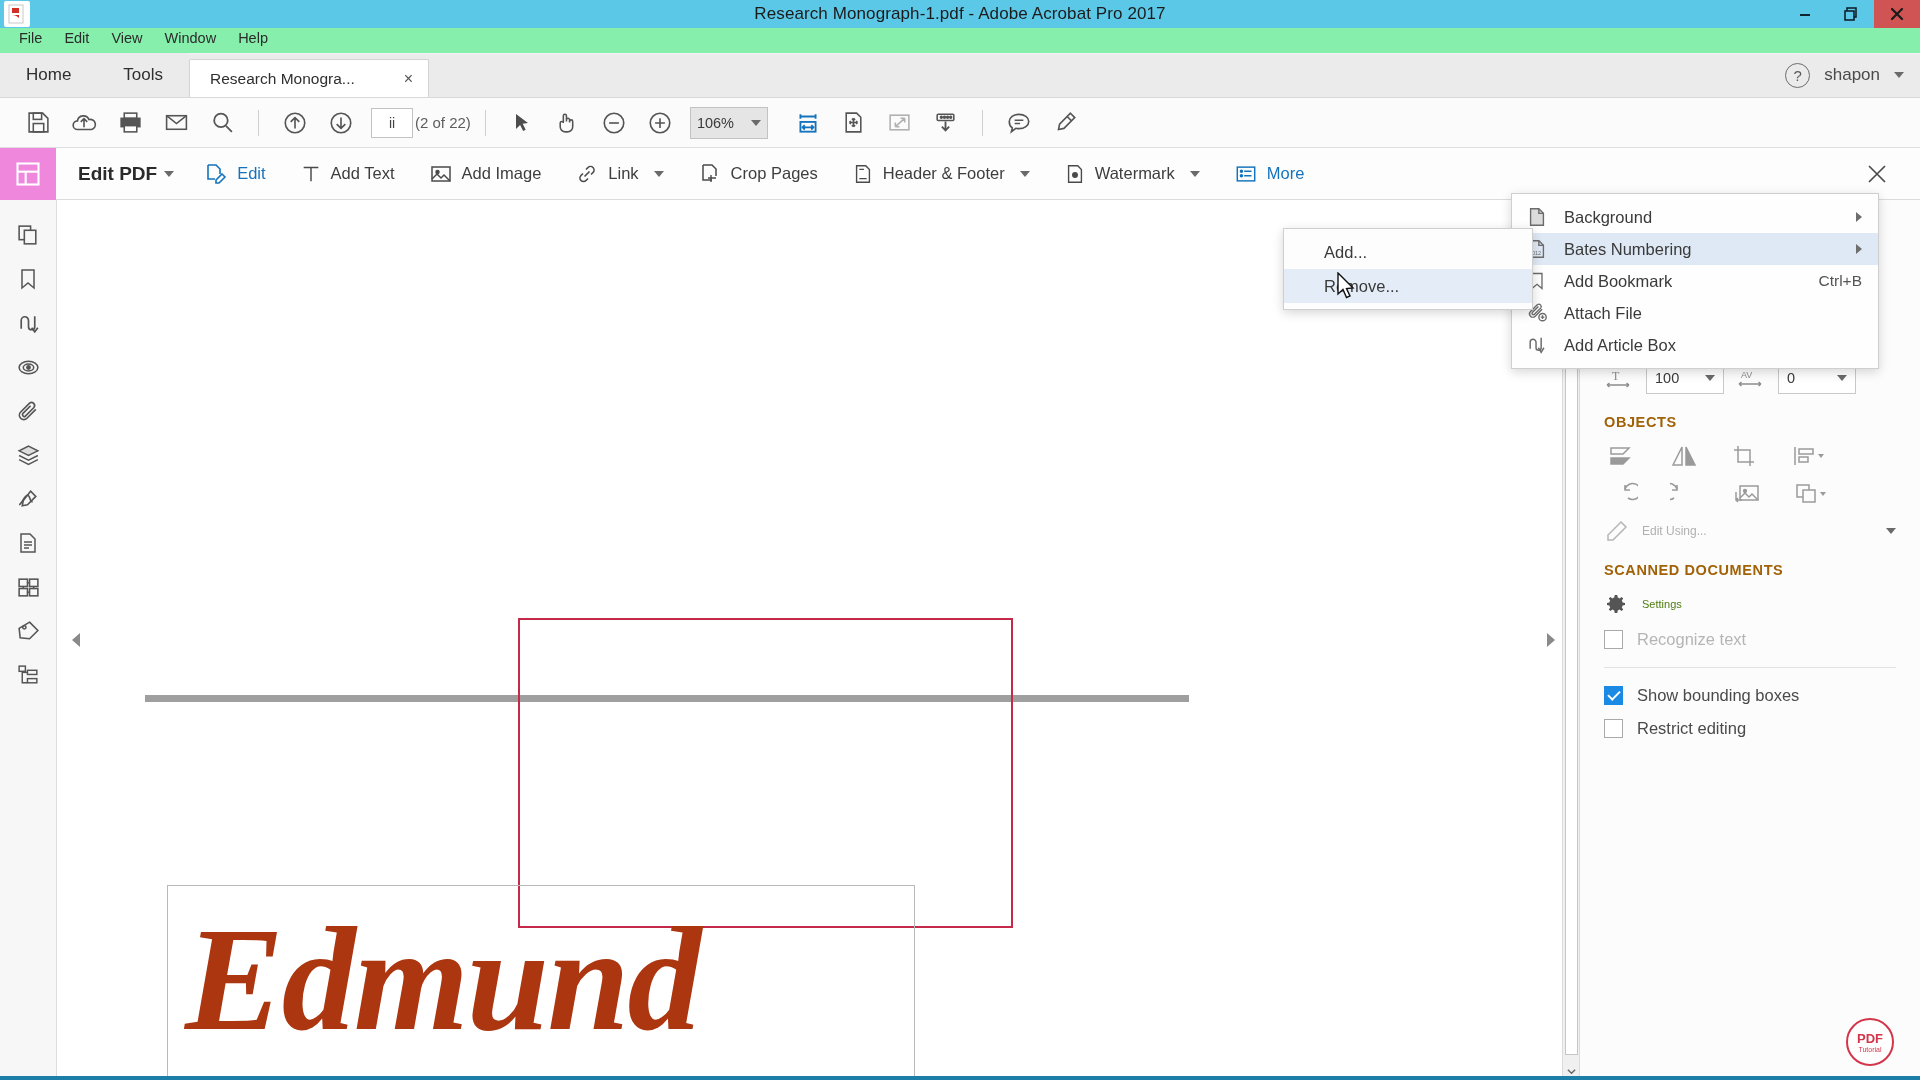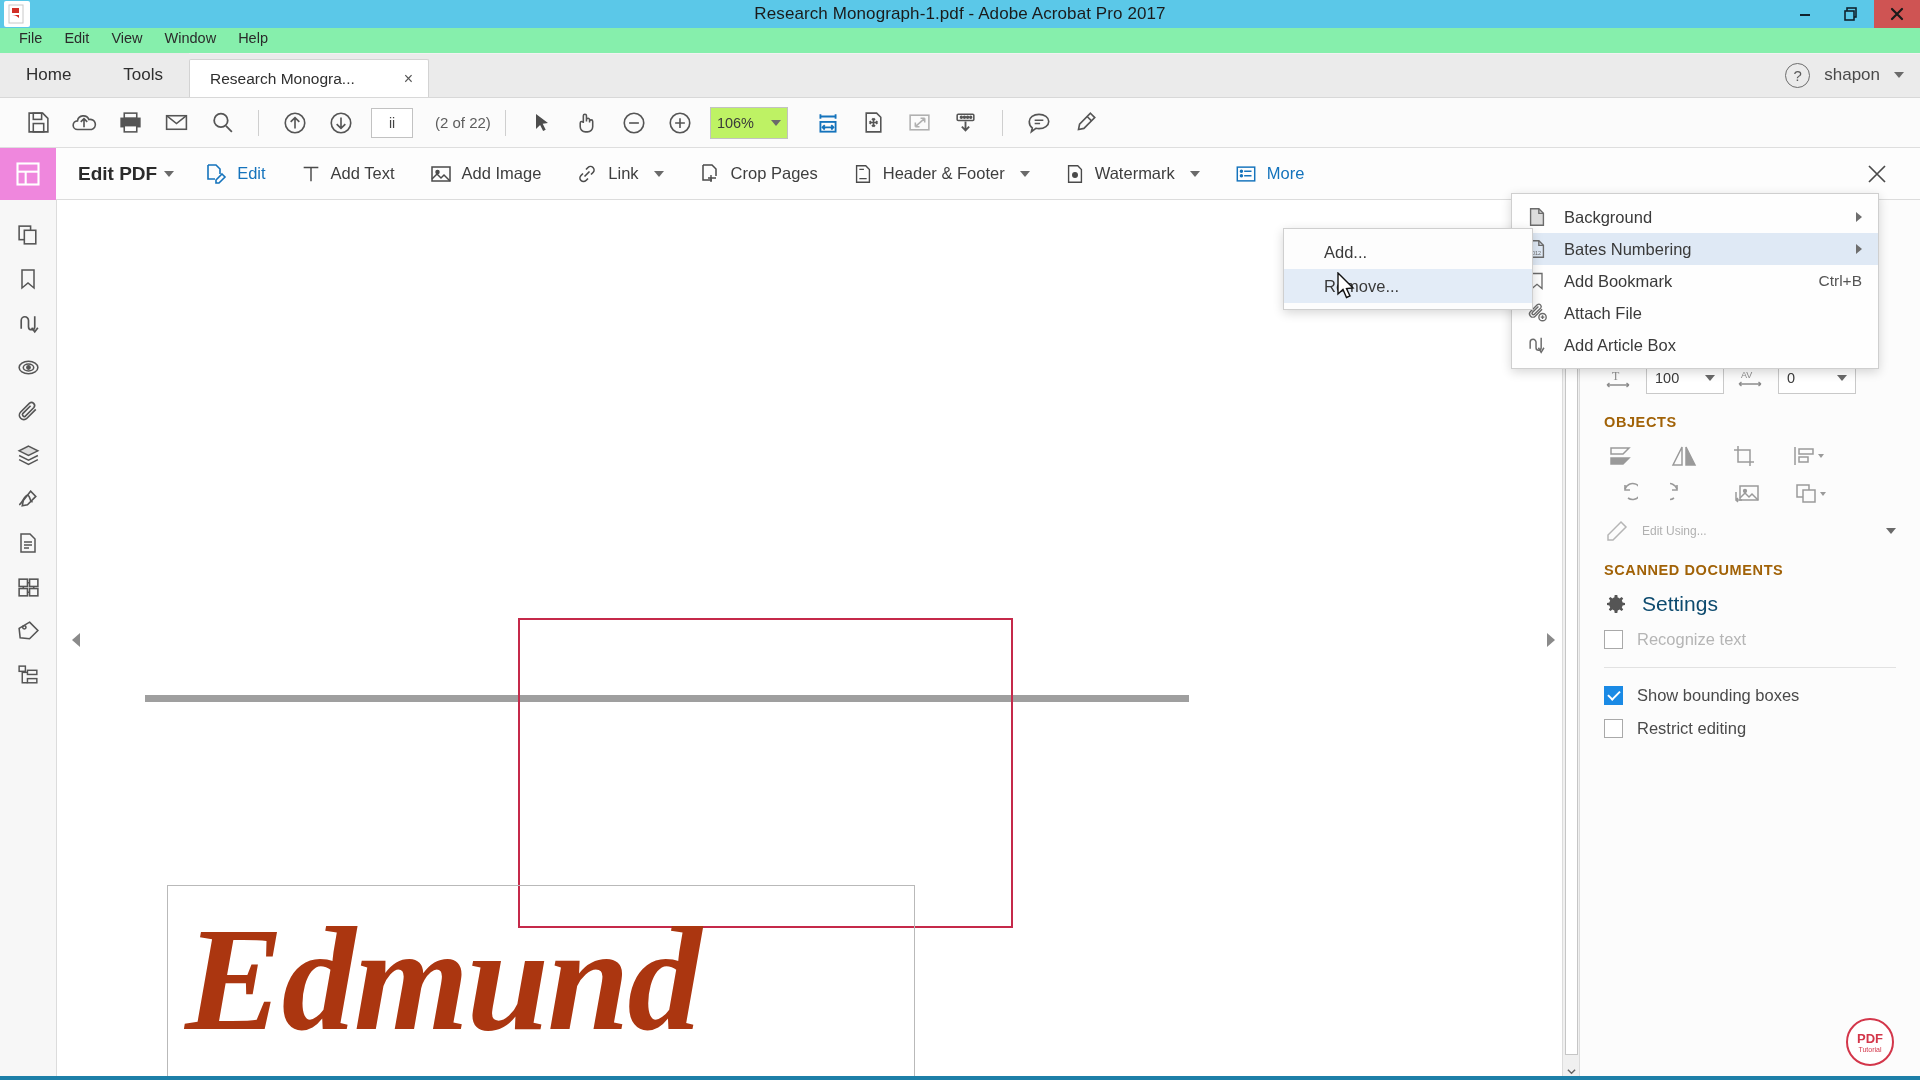--- a/index.html
+++ b/index.html
@@ -84,23 +84,23 @@
   .tb-btn {
     width: 44px; height: 40px; display: flex; align-items: center; justify-content: center;
     cursor: pointer; border-radius: 2px;
   }
   .tb-sep { width: 1px; height: 26px; background: #cfcfcf; margin: 0 12px; }
   .page-field {
     width: 42px; height: 30px; border: 1px solid #c2c2c2; background: #fff;
     display: flex; align-items: center; justify-content: center; font-size: 14px; color: #444;
     margin-left: 6px;
   }
-  .page-count { font-size: 15px; color: #5d5d5d; margin-left: 20px; white-space: nowrap; }
+  .page-count { font-size: 15px; color: #5d5d5d; margin-left: 0; white-space: nowrap; }
   .zoom-field {
-    width: 78px; height: 32px; border: 1px solid #c2c2c2; background: #bef264;
+    width: 78px; height: 32px; border: 1px solid #c2c2c2; background: #e5e5e5;
     display: flex; align-items: center; padding: 0 6px; margin-left: 6px; cursor: pointer;
   }
   .zoom-val { font-size: 14.5px; color: #3a3a3a; flex: 1; }
 
   
   .editbar {
     height: 52px; background: #fdfdfd; display: flex; align-items: center;
     flex: 0 0 52px; border-bottom: 1px solid #dcdcdc; position: relative;
   }
   .editbar-square {
@@ -216,21 +216,21 @@
   }
   .spin-val { flex: 1; font-size: 14.5px; color: #3b3b3b; }
   .obj-grid { display: flex; gap: 32px; margin-bottom: 14px; padding-left: 4px; align-items: center; }
   .obj-btn { cursor: pointer; display: flex; align-items: center; }
   .edit-using {
     display: flex; align-items: center; gap: 12px; margin-top: 8px; margin-bottom: 6px; cursor: pointer;
   }
   .edit-using-label { font-size: 12px; color: #b0b0b0; flex: 1; }
   .rp-divider { height: 1px; background: #e2e2e2; margin: 18px 0; }
   .settings-row { display: flex; align-items: center; gap: 14px; margin-bottom: 14px; cursor: pointer; }
-  .settings-label { font-size: 21px; color: #0c4a6e; }
+  .settings-label { font-size: 11px; color: #4d7c0f; }
   .chk-row { display: flex; align-items: center; gap: 14px; margin-bottom: 14px; cursor: pointer; }
   .chk-box {
     width: 19px; height: 19px; border: 1.6px solid #a9a9a9; background: #fff; flex: 0 0 19px;
     display: flex; align-items: center; justify-content: center;
   }
   .chk-box.checked { background: #1a8ae5; border-color: #1a8ae5; }
   .chk-box.checked::after {
     content: ''; width: 10px; height: 5px; border-left: 2.4px solid #fff; border-bottom: 2.4px solid #fff;
     transform: rotate(-45deg) translate(1px,-1px);
   }

